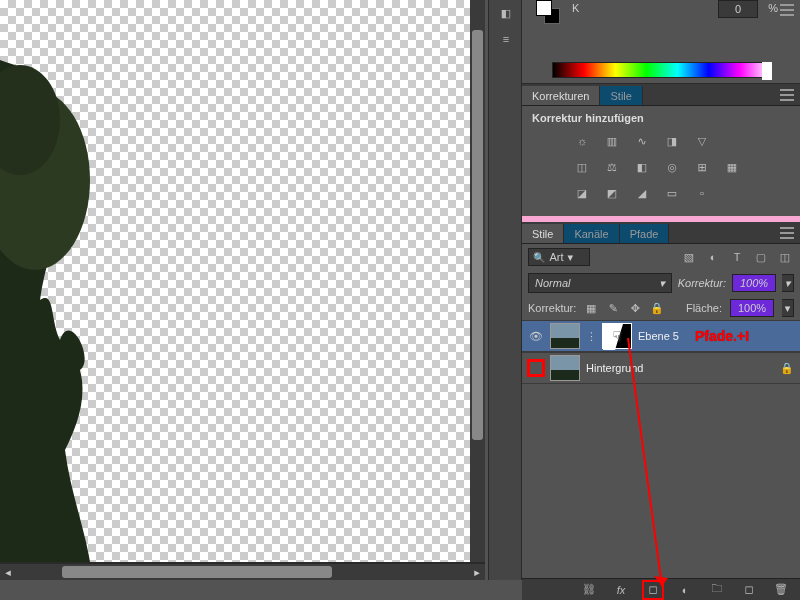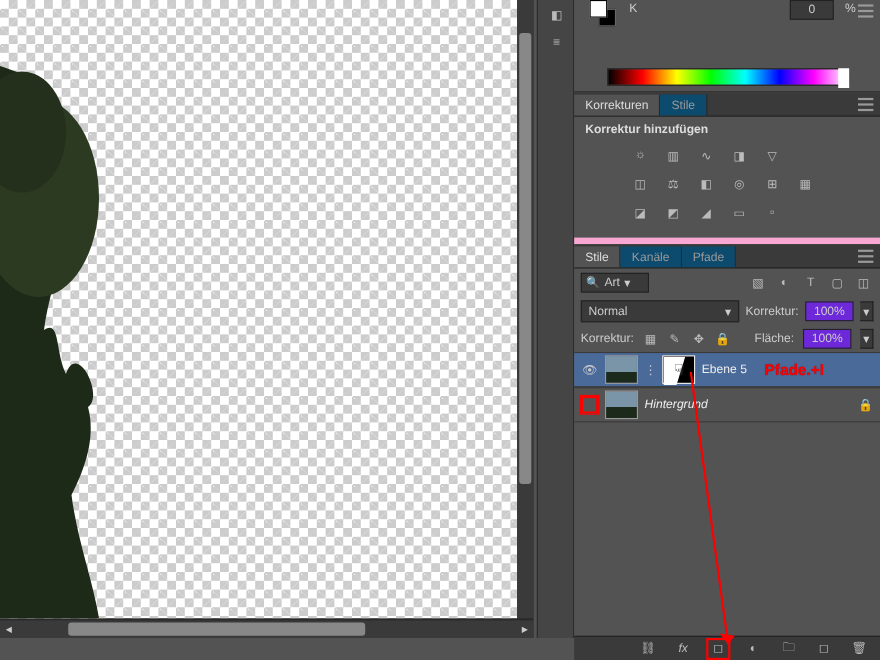--- a/index.html
+++ b/index.html
@@ -60,41 +60,41 @@
 
   
   .layerspanel { position:relative; }
   .layerspanel .tabs { }
   .toolbar1 { display:flex; align-items:center; gap:6px; padding:4px 6px; }
   .search { background:#3a3a3a; border:1px solid #222; height:18px; width:62px; display:flex; align-items:center; gap:4px; padding:0 4px; color:#ccc;}
   .search .mag { font-size:10px; }
   .toolbar1 .spacer { flex:1; }
   .toolbar1 .ic { width:18px; height:18px; display:flex; align-items:center; justify-content:center; color:#bbb;}
 
-  .row2 { display:flex; align-items:center; gap:6px; padding:3px 6px;}
+  .row2 { display:flex; align-items:center; gap:6px; padding:3px 6px;font-style:italic;}
   .blend { background:#3a3a3a; border:1px solid #222; height:20px; flex:1; display:flex; align-items:center; justify-content:space-between; padding:0 6px; color:#ccc;}
   .lbl { color:#ccc; }
   .pctbox { background:#6d28d9; border:1px solid #222; width:44px; height:18px; text-align:center; line-height:16px; color:#ccc;}
   .dd { width:12px; height:18px; background:#3a3a3a; border:1px solid #222; border-left:none; display:flex; align-items:center; justify-content:center;}
 
   .row3 { display:flex; align-items:center; gap:8px; padding:3px 6px;}
   .lockic { width:14px; height:14px; display:flex; align-items:center; justify-content:center; color:#bbb;}
 
   .layerlist { }
   .layer { display:flex; align-items:center; height:32px; gap:6px; padding:0 6px; border-top:1px solid #3a3a3a; border-bottom:1px solid #3a3a3a;}
   .layer.selected { background:#4a6a9a; }
   .vis { width:16px; height:16px; display:flex; align-items:center; justify-content:center;}
   .thumb32 { width:30px; height:26px; border:1px solid #999; background:#223; position:relative; overflow:hidden;}
   .thumb32.sky { background:linear-gradient(#7a95a8 60%,#1b2a1a 60%);}
   .thumbmask { width:30px; height:26px; background:#000; position:relative; border:1px solid #fff;}
   .thumbmask::before { content:""; position:absolute; left:0; top:0; width:20px; height:26px; background:#fff; clip-path: polygon(0 0, 100% 0, 60% 100%, 0 100%);}
   .cursorhand { position:absolute; left:50%; top:50%; transform:translate(-50%,-50%); font-size:14px; color:#000; text-shadow:0 0 2px #fff; pointer-events:none;}
   .link { width:10px; color:#ccc; text-align:center;}
   .lname { color:#eee; }
-  .lname.italic { font-style:italic; }
+  .lname.italic { }
   .locktiny { margin-left:auto; color:#ccc;}
   .annot { color:#f00; font-weight:bold; font-size:14px; text-shadow:0 0 1px #800;}
   .redbox { border:2px solid #f00 !important; box-shadow:0 0 0 1px #f00;}
   .visplaceholder { width:16px; height:16px; }
 
   
   .layerbtns { position:absolute; left:522px; bottom:0; right:0; height:22px; background:#3a3a3a; display:flex; align-items:center; justify-content:flex-end; gap:14px; padding:0 10px; border-top:1px solid #222;}
   .layerbtns .b { width:18px; height:16px; display:flex; align-items:center; justify-content:center; color:#bbb; position:relative;}
   .layerbtns .b.hl { outline:2px solid #f00; }
 

